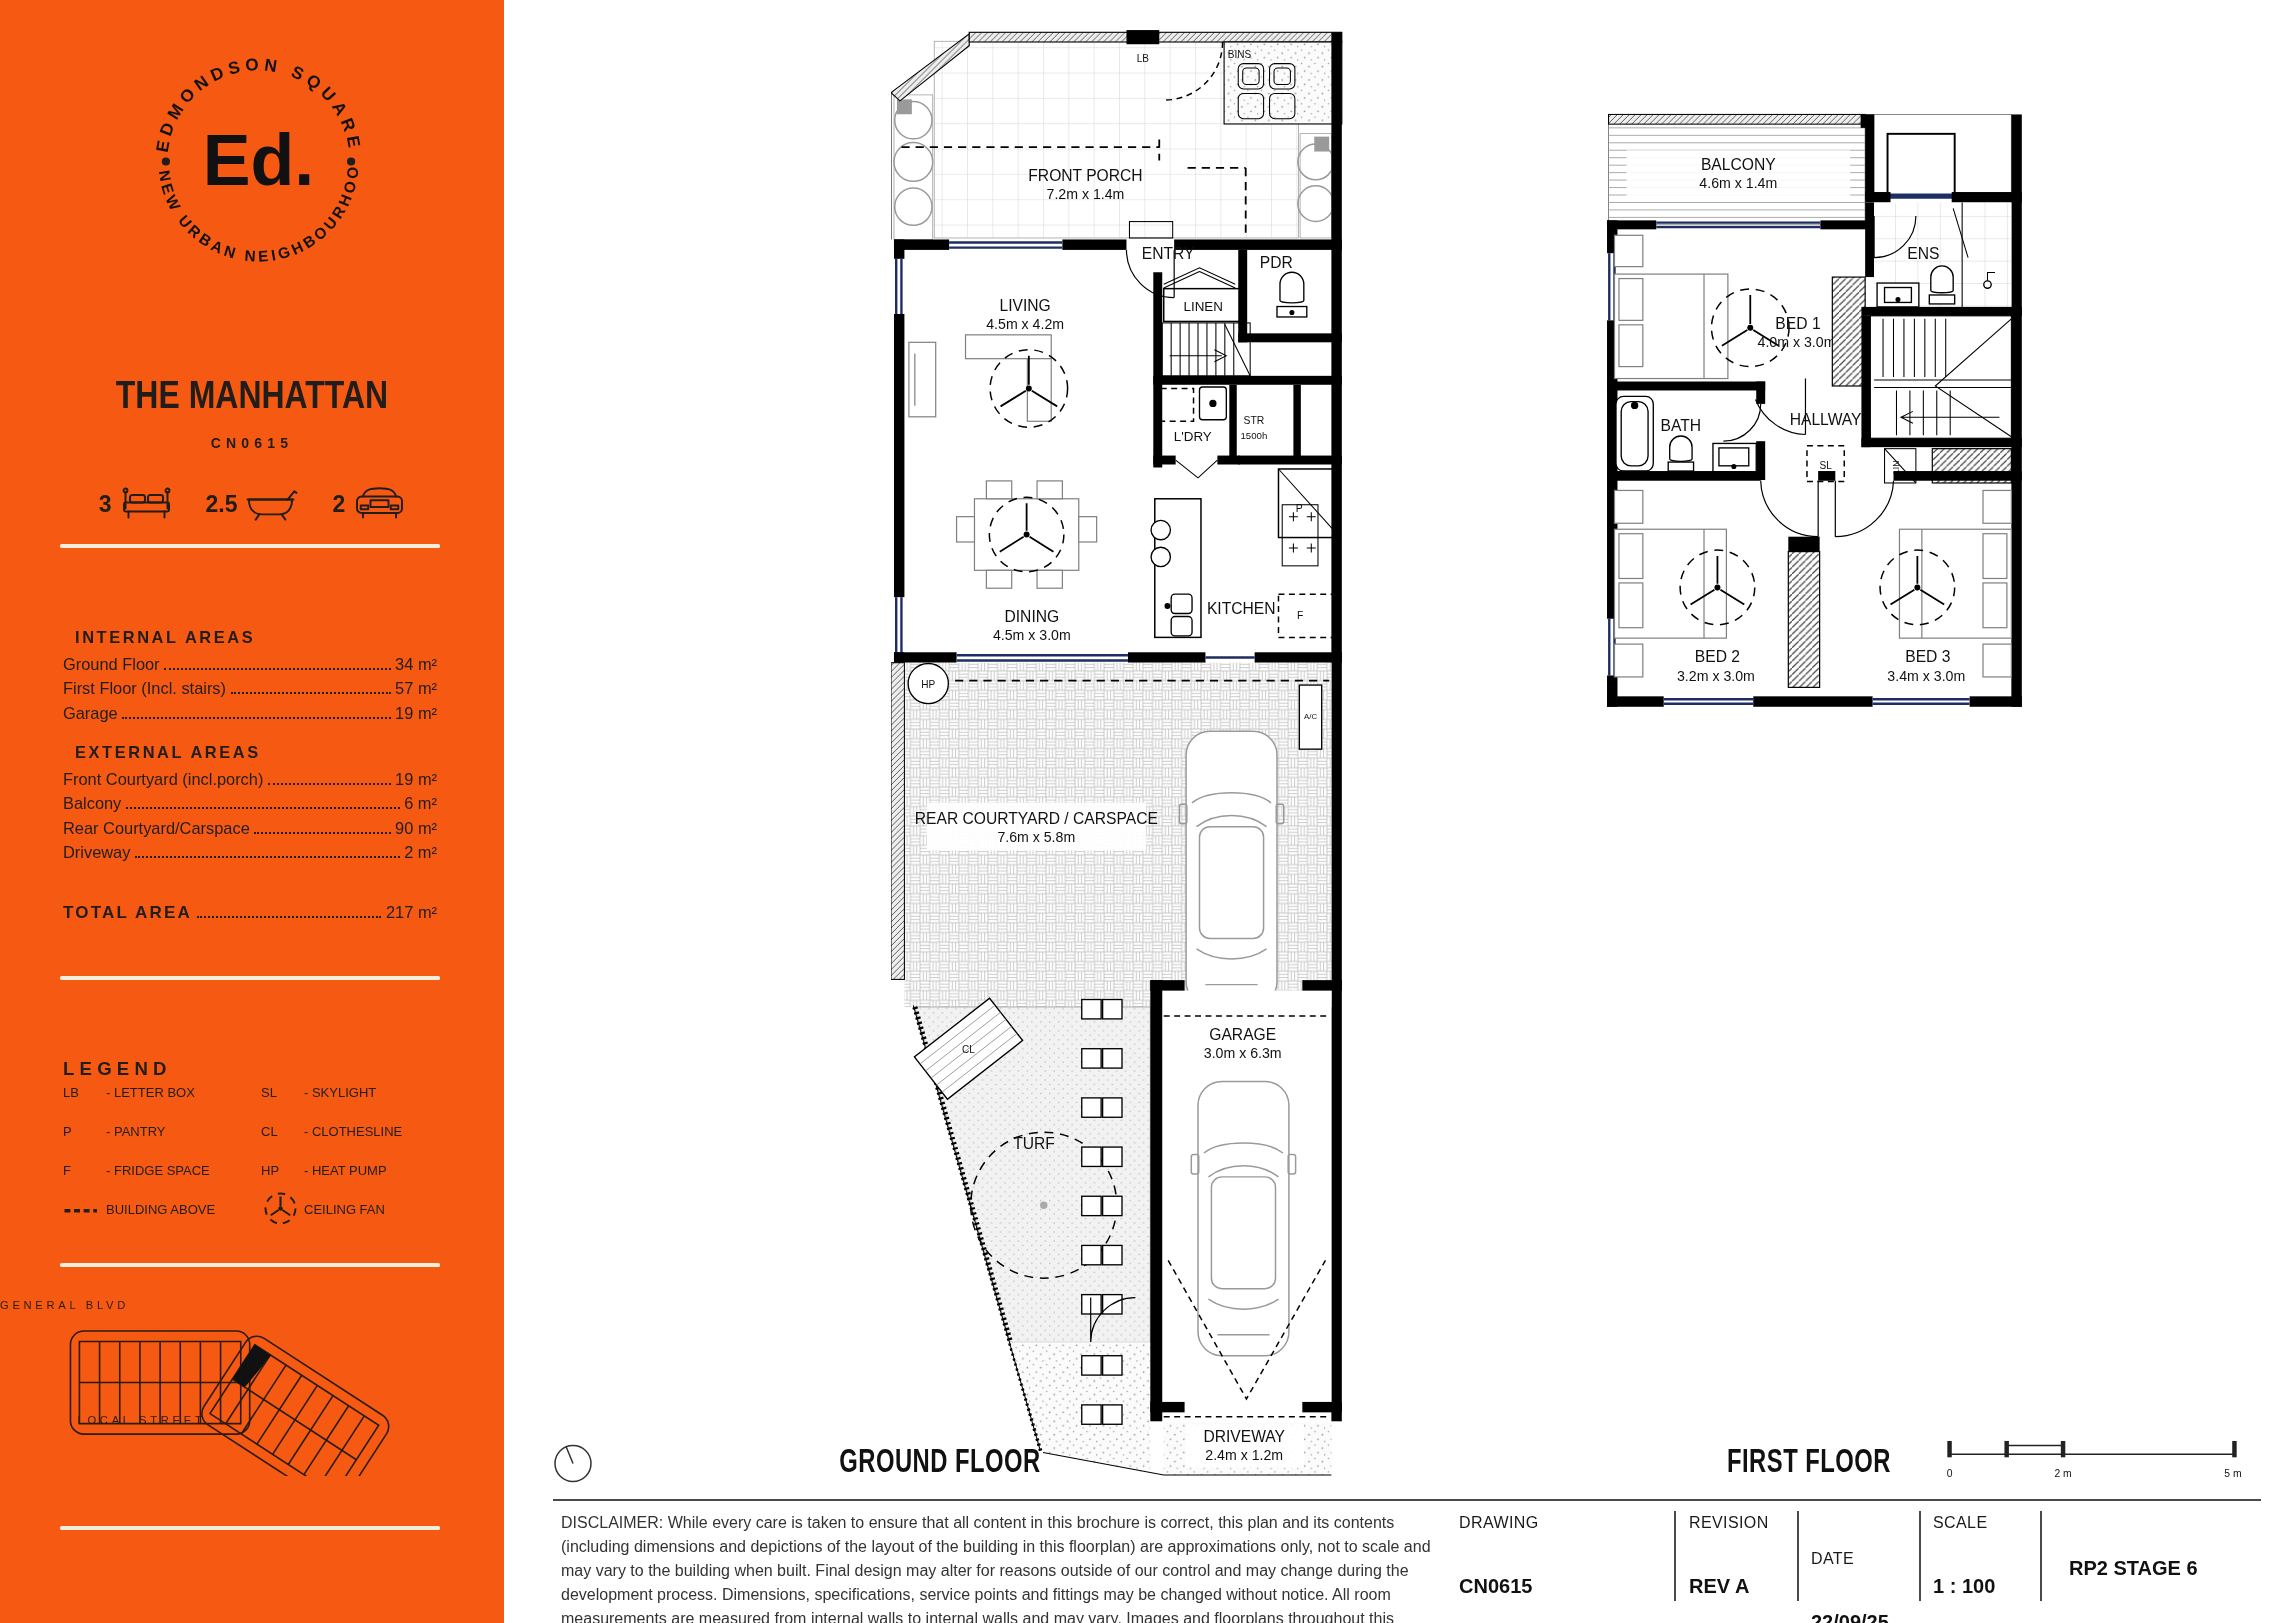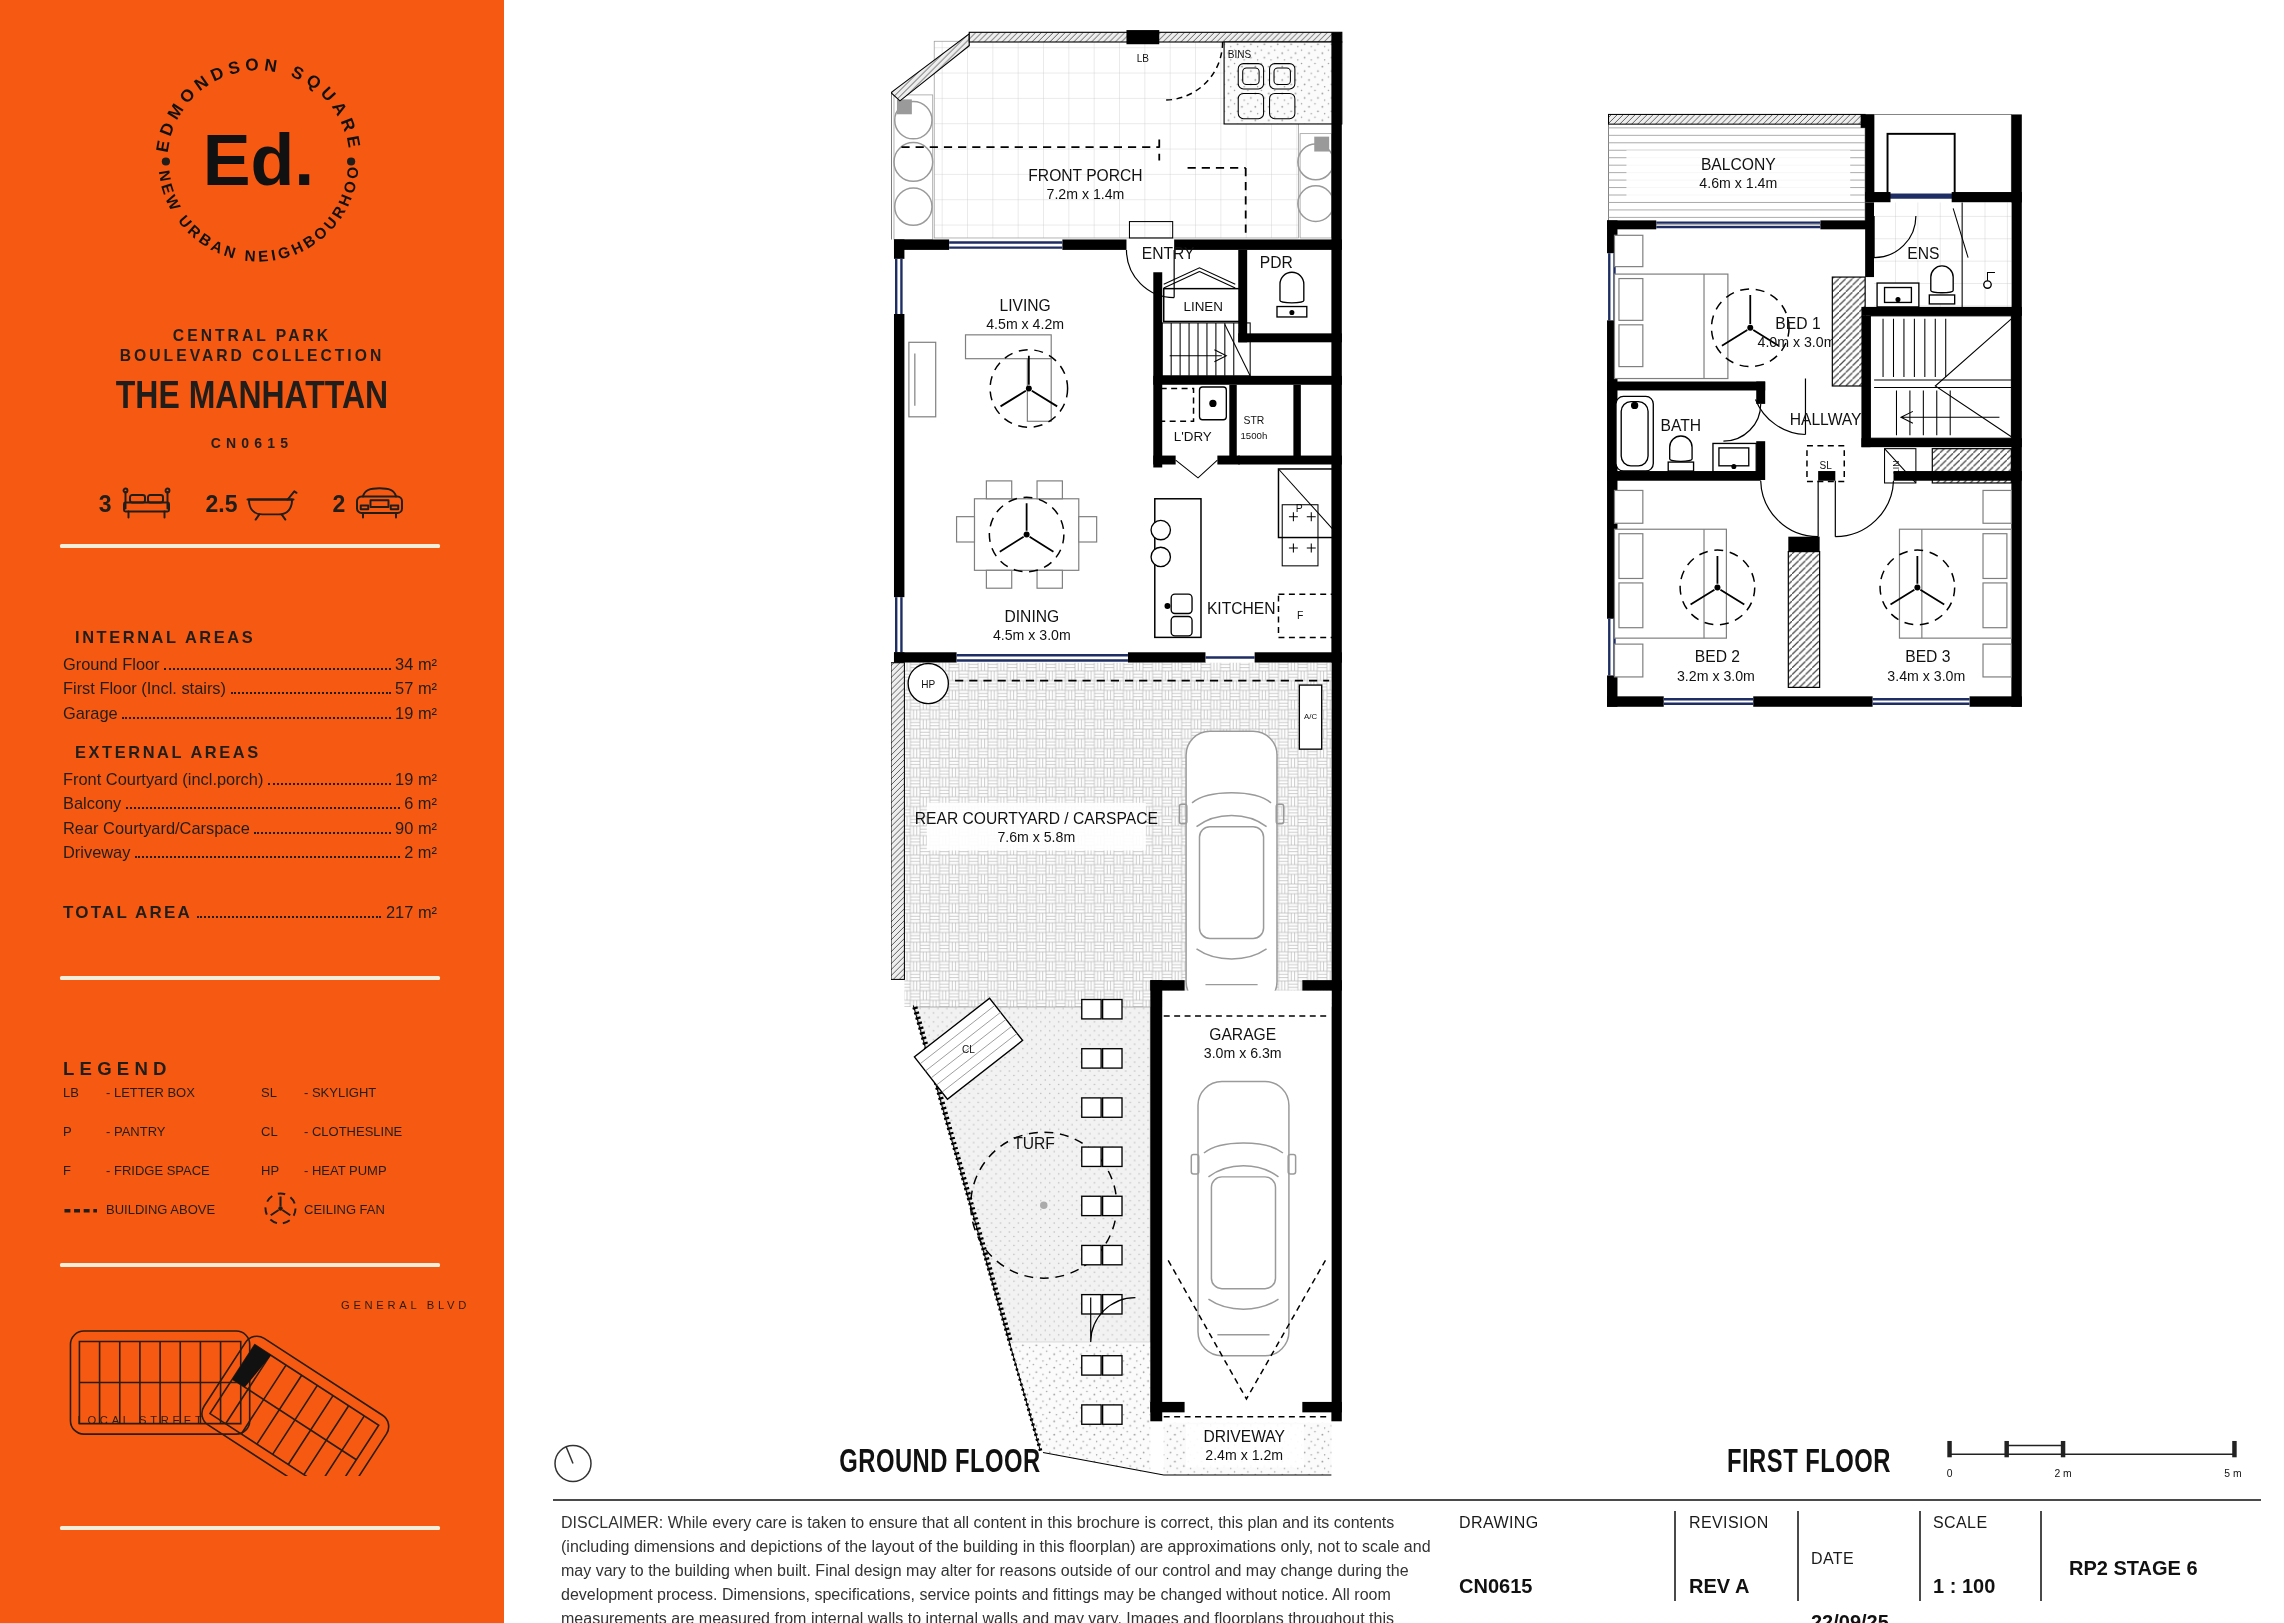--- a/index.html
+++ b/index.html
@@ -72,24 +72,20 @@
         <textPath href="#arcT" startOffset="50%" text-anchor="middle">EDMONDSON SQUARE</textPath>
       </text>
       <text font-size="20.5" font-weight="700" letter-spacing="4.5" fill="#201D1A">
         <textPath href="#arcB" startOffset="50%" text-anchor="middle">A NEW URBAN NEIGHBOURHOOD</textPath>
       </text>
       <circle cx="36" cy="160" r="5.5" fill="#201D1A"></circle>
       <circle cx="284" cy="160" r="5.5" fill="#201D1A"></circle>
       <text x="160" y="192" text-anchor="middle" font-size="96" font-weight="700" fill="#201D1A">Ed.</text>
     </svg>
 
-    <div class="abs ctr collection" style="top:326px">
-      <div>CENTRAL PARK</div>
-      <div>BOULEVARD COLLECTION</div>
-    </div>
 
     <div class="abs ctr plan-name" style="top:373px">THE MANHATTAN</div>
     <div class="abs ctr plan-code" style="top:435px">CN0615</div>
 
     <div class="stats">
       <div class="stat">
         <b>3</b>
         <svg width="51" height="36" viewBox="0 0 68 48">
           <path d="M6,8 V30 M62,8 V30"></path>
             <circle cx="6" cy="6" r="2.6"></circle>
@@ -215,21 +211,21 @@
           <circle cx="26" cy="26" r="20" fill="none" stroke="#201D1A" stroke-width="2.6" stroke-dasharray="10 8"></circle>
           <circle cx="26" cy="26" r="3" fill="#201D1A"></circle>
           <path d="M26,23 V10 M28.5,28 L39,35 M23.5,28 L13,35" stroke="#201D1A" stroke-width="2.8" fill="none"></path>
         </svg></span>
         <span>CEILING FAN</span>
         </div>
     </div>
 
     <div class="rule" style="top:1263px"></div>
 
-    <div class="abs map-street" style="left:0;top:1299px;width:470px;text-align:right">GENERAL BLVD</div>
+    <div class="abs map-street" style="left:0;top:1299px;width:470px;text-align:left">GENERAL BLVD</div>
 
     <svg id="sitemap" width="351" height="157" viewBox="0 0 470 210">
       <g fill="none" stroke="#2A1C12" stroke-width="1.6">
         <rect x="10" y="16" width="240" height="138" rx="18"></rect>
         <rect x="22" y="30" width="216" height="110"></rect>
         <path d="M22,85 H238"></path>
         <path d="M49,30 V140 M76,30 V140 M103,30 V140 M130,30 V140 M157,30 V140 M184,30 V140 M211,30 V140"></path>
         <g transform="translate(250,30) rotate(33)">
           <rect x="-4" y="-14" width="225" height="138" rx="18"></rect>
           <rect x="8" y="0" width="198" height="110"></rect>

